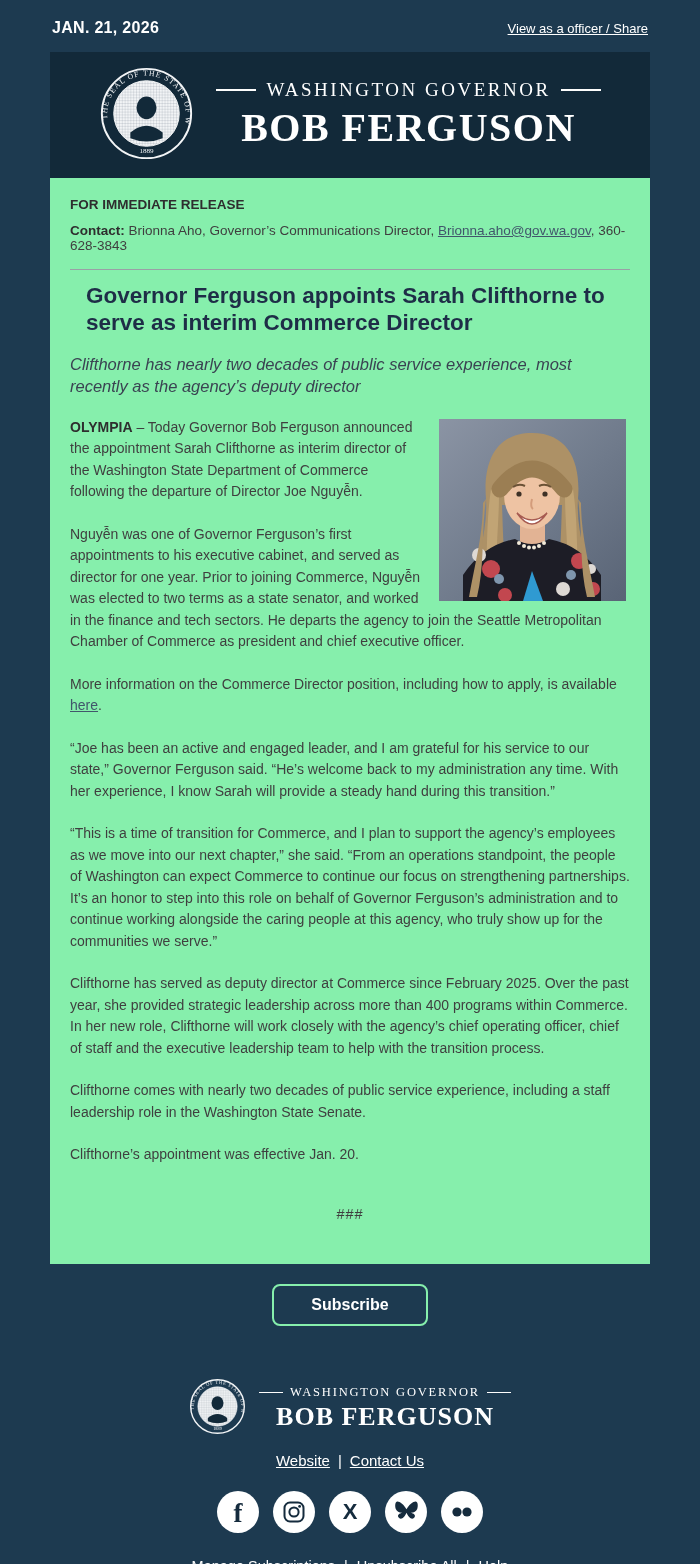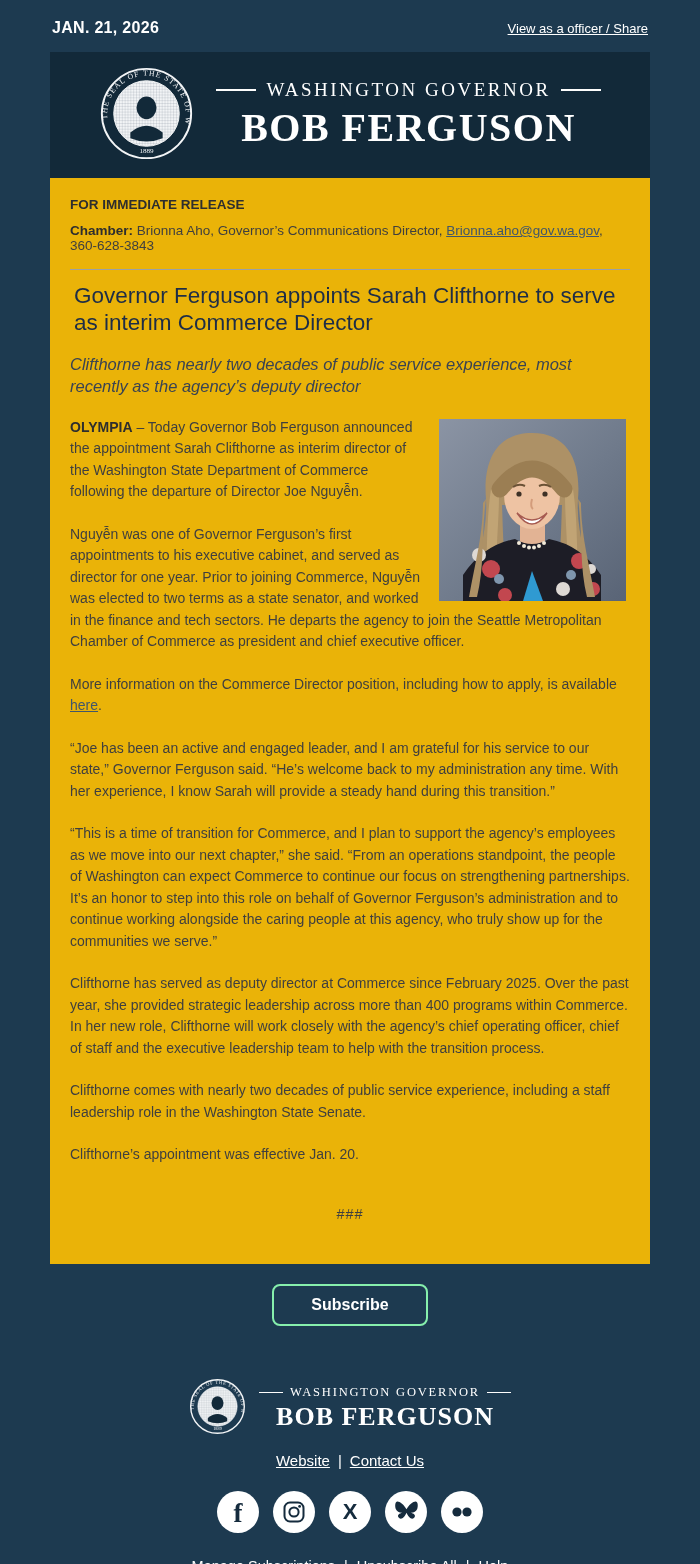--- a/index.html
+++ b/index.html
@@ -14,26 +14,26 @@
   .topbar-link { color: #ffffff; font-size: 13px; text-decoration: underline; cursor: pointer; }
 
   
   .banner { margin: 0 50px; background: #122939; height: 126px; display: flex; align-items: center; justify-content: center; gap: 22px; }
   .banner-textblock { text-align: center; color: #ffffff; font-family: "Liberation Serif", serif; }
   .tagline-row { display: flex; align-items: center; gap: 10px; font-size: 19px; letter-spacing: 2.5px; white-space: nowrap; }
   .tagline-rule { height: 2px; width: 40px; background: #fdfdfd; }
   .banner-name { font-size: 40px; font-weight: bold; letter-spacing: 1.5px; margin-top: 3px; }
 
   
-  .card { margin: 0 50px; background: #eab308; padding: 17px 20px 24px 20px; color: #3f3f3f; }
+  .card { margin: 0 50px; background: #86efac; padding: 17px 20px 24px 20px; color: #3f3f3f; }
   .release-label { font-weight: bold; color: #2e2e2e; font-size: 13.5px; margin: 2px 0 0; }
   .contact-line { font-size: 13.5px; margin-top: 11px; color: #3f3f3f; }
   .contact-line b { color: #2e2e2e; }
   .card-hr { border: none; border-top: 1px solid #9aa0a6; margin: 16px 0 12px; }
-  .headline { color: #1e2d47; font-size: 22.5px; line-height: 1.22; font-weight: normal; margin: 12px 4px 17px; }
+  .headline { color: #1e2d47; font-size: 22.5px; line-height: 1.22; font-weight: bold; margin: 12px 16px 17px; }
   .subtitle { font-style: italic; font-weight: normal; color: #3a4352; font-size: 16.5px; line-height: 1.33; margin: 0 0 19px; }
   p.body-p { font-size: 14px; line-height: 21.5px; margin: 0 0 21px; }
   .body-p b { color: #2e2e2e; }
   a.dark-link { color: #41566b; text-decoration: underline; cursor: pointer; }
   .portrait { float: right; width: 187px; height: 182px; margin: 2px 4px 6px 15px; display: block; }
   .end-mark { text-align: center; font-size: 14.5px; margin: 40px 0 18px; color: #3f3f3f; letter-spacing: 1px; }
 
   
   .subscribe-row { text-align: center; padding-top: 20px; }
   .subscribe-btn { display: inline-block; border: 2px solid #86efac; border-radius: 8px; color: #ffffff; font-weight: bold;
@@ -96,21 +96,21 @@
         <span class="tagline-rule"></span>
         <span>WASHINGTON GOVERNOR</span>
         <span class="tagline-rule"></span>
       </div>
       <div class="banner-name">BOB FERGUSON</div>
     </div>
   </div>
 
   <div class="card">
     <div class="release-label">FOR IMMEDIATE RELEASE</div>
-    <div class="contact-line"><b>Chamber:</b><span> Brionna Aho, Governor’s Communications Director, </span><a class="dark-link">Brionna.aho@gov.wa.gov</a><span>, 360-628-3843</span></div>
+    <div class="contact-line"><b>Contact:</b><span> Brionna Aho, Governor’s Communications Director, </span><a class="dark-link">Brionna.aho@gov.wa.gov</a><span>, 360-628-3843</span></div>
     <hr class="card-hr">
 
     <h1 class="headline">Governor Ferguson appoints Sarah Clifthorne to serve as interim Commerce Director</h1>
     <div class="subtitle">Clifthorne has nearly two decades of public service experience, most recently as the agency’s deputy director</div>
 
     <span class="portrait" style="float:right;">
       <svg width="187" height="182" viewBox="0 0 187 182">
         <defs>
           <linearGradient id="bgGrad" x1="0" y1="0" x2="1" y2="1">
             <stop offset="0" stop-color="#8b94a4"></stop>

